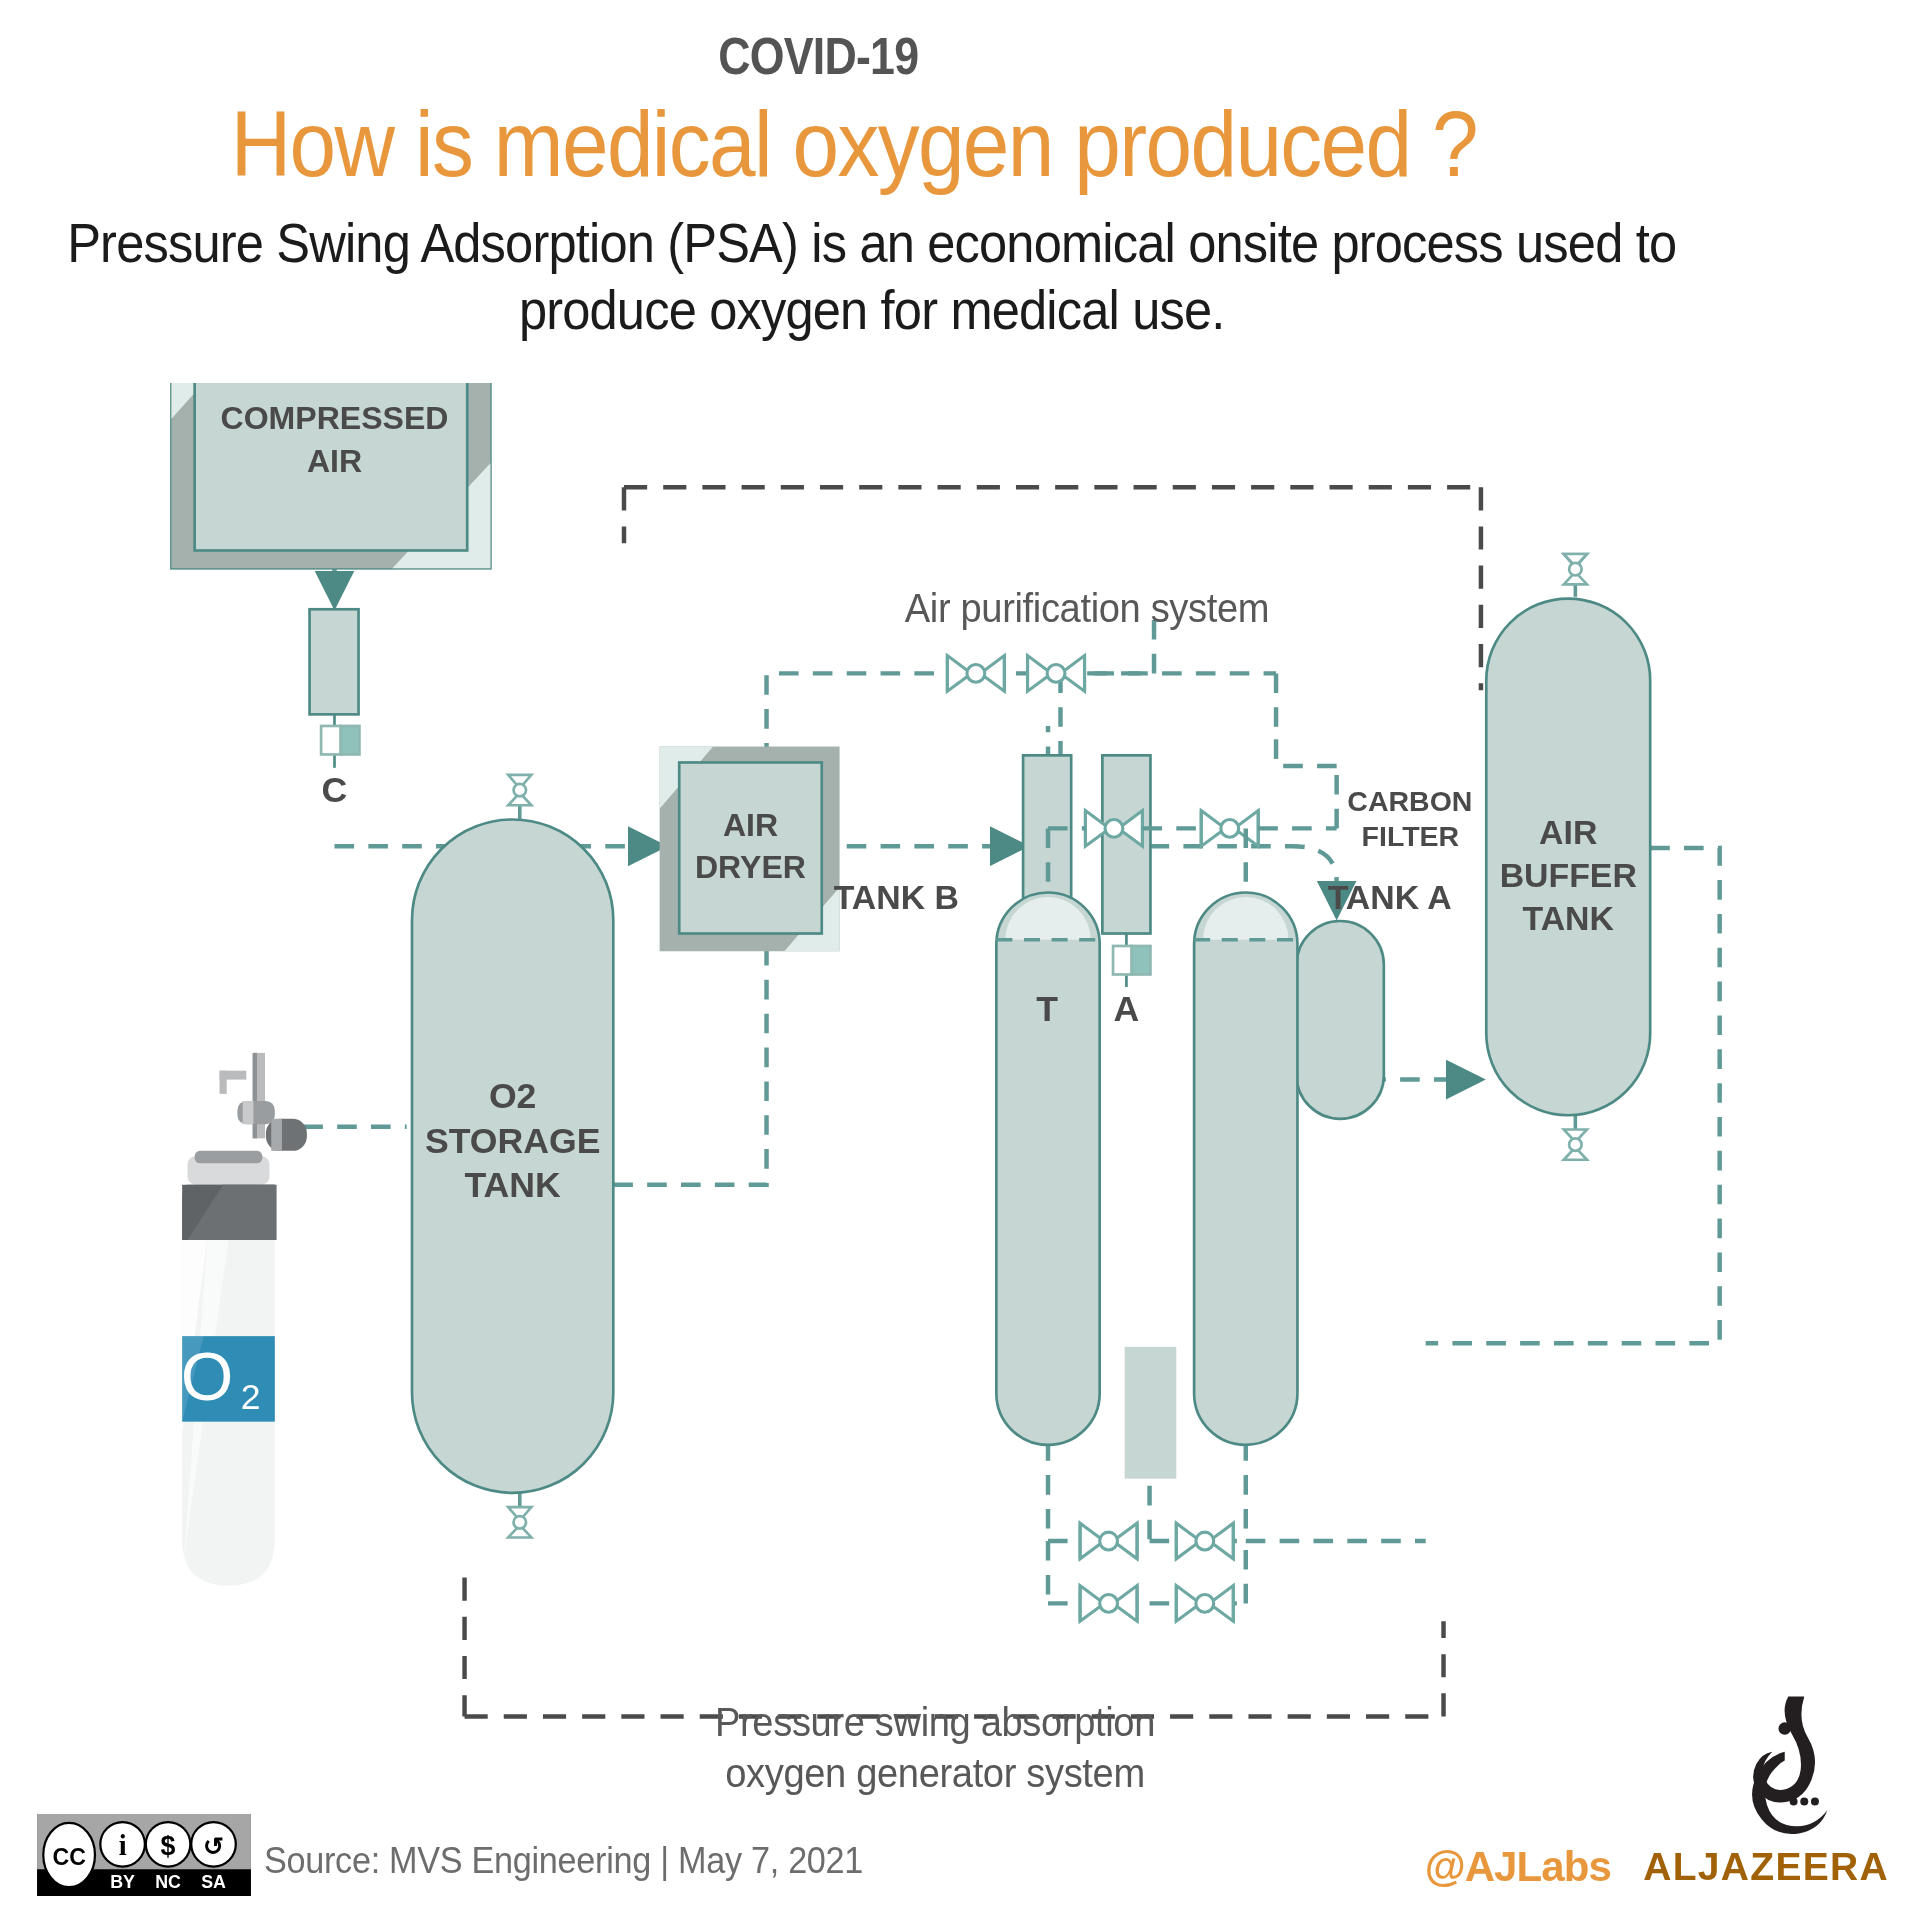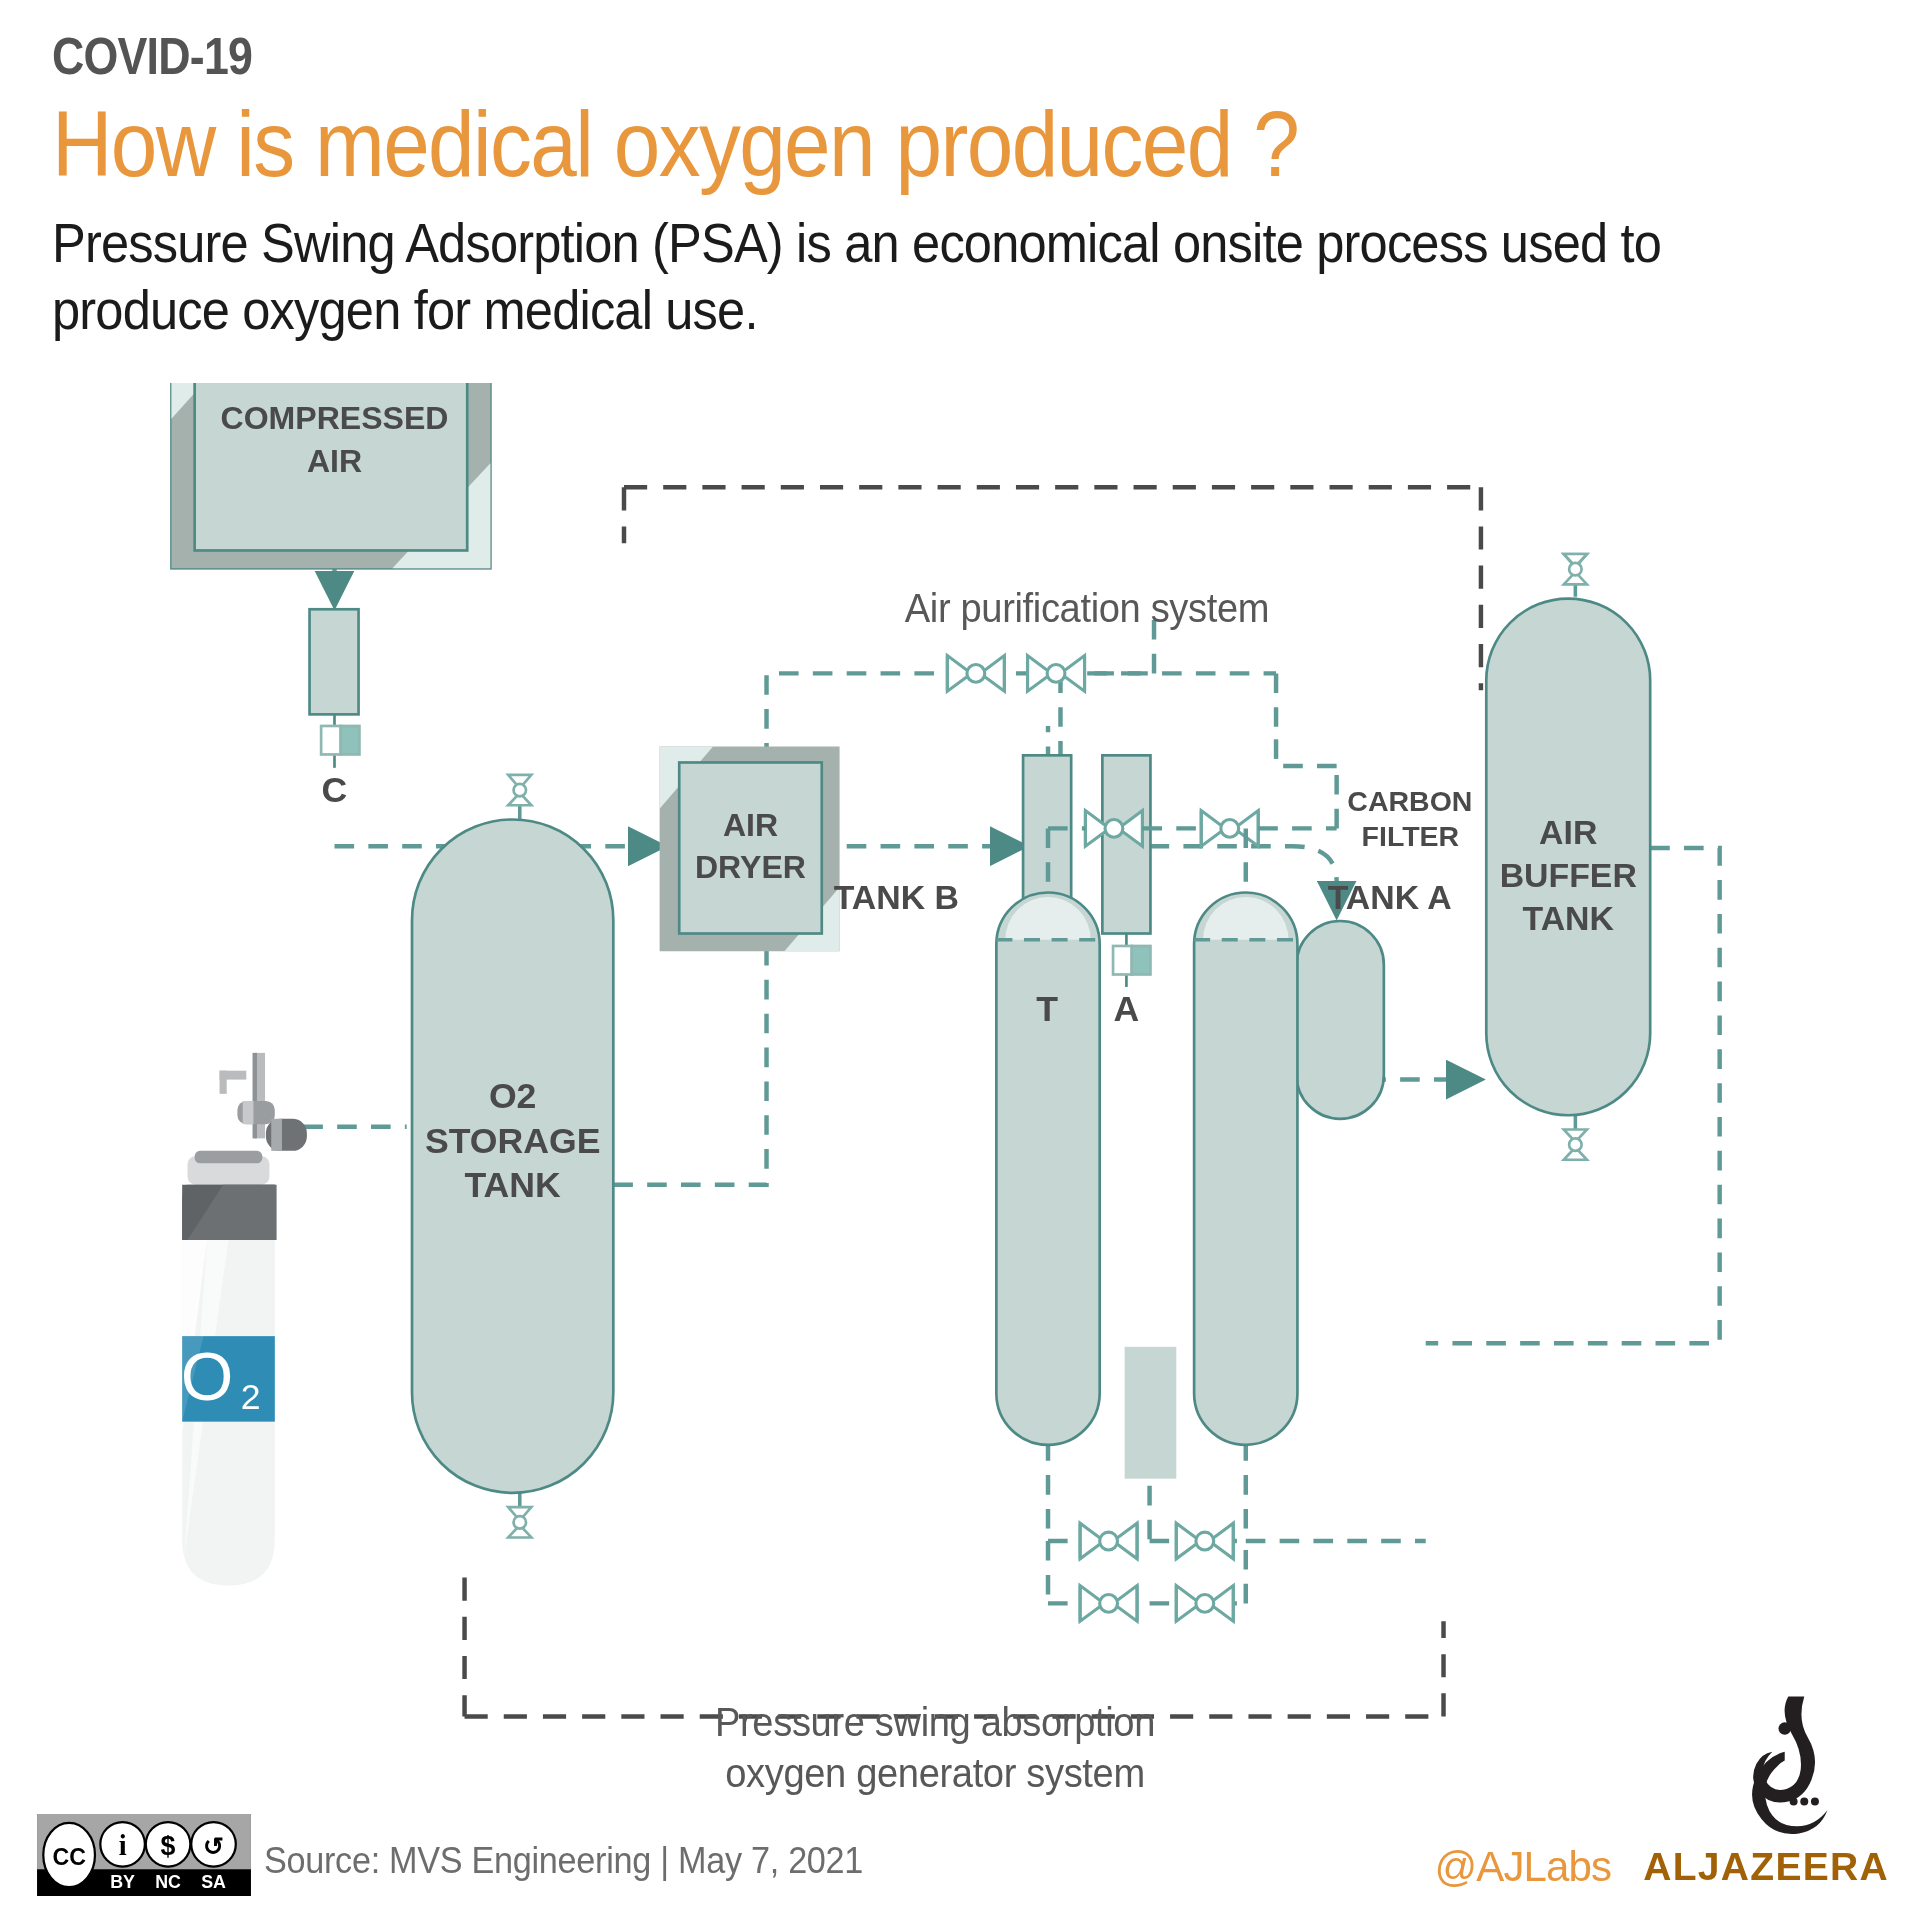--- a/index.html
+++ b/index.html
@@ -6,21 +6,21 @@
   body{
     width:1925px;height:1925px;background:#ffffff;
     font-family:"Liberation Sans", sans-serif;
     color:#4a4a4a;
     overflow:hidden;
     position:relative;
   }
   #root{position:absolute;inset:0;}
 
   
-  .hdr{position:absolute;left:52px;top:30px;width:1782px;}
+  .hdr{position:absolute;left:52px;top:30px;width:1782px;text-align:center;}
   .kicker{
     font-size:52px;font-weight:800;letter-spacing:-0.9px;
     color:#545454;line-height:1;
     transform:scaleX(.86);transform-origin:left center;
   }
   .h1{
     font-size:93px;font-weight:400;color:#e8973c;
     line-height:1.05;margin-top:14.3px;letter-spacing:-1.8px;
     transform:scaleX(.9);transform-origin:left center;
     white-space:nowrap;
@@ -45,21 +45,21 @@
   
   .src{
     position:absolute;left:264px;top:1840px;
     font-size:36px;color:#6d6d6d;letter-spacing:-0.3px;
     transform:scaleX(.95);transform-origin:left center;
     white-space:nowrap;
   }
   .ccbox{position:absolute;left:37px;top:1814px;width:214px;height:82px;}
   .ajlabs{
     position:absolute;right:314px;top:1843px;
-    font-size:42px;font-weight:400;color:#e8973c;letter-spacing:-0.9px;
+    font-size:42px;font-weight:700;color:#e8973c;letter-spacing:-0.9px;
   }
   .ajz{
     position:absolute;right:36px;top:1845px;
     font-size:39px;font-weight:800;color:#a16207;letter-spacing:1.3px;
   }
   .ajlogo{position:absolute;right:55px;top:1693px;width:151px;height:160px;}
 </style>
 </head>
 <body>
 

